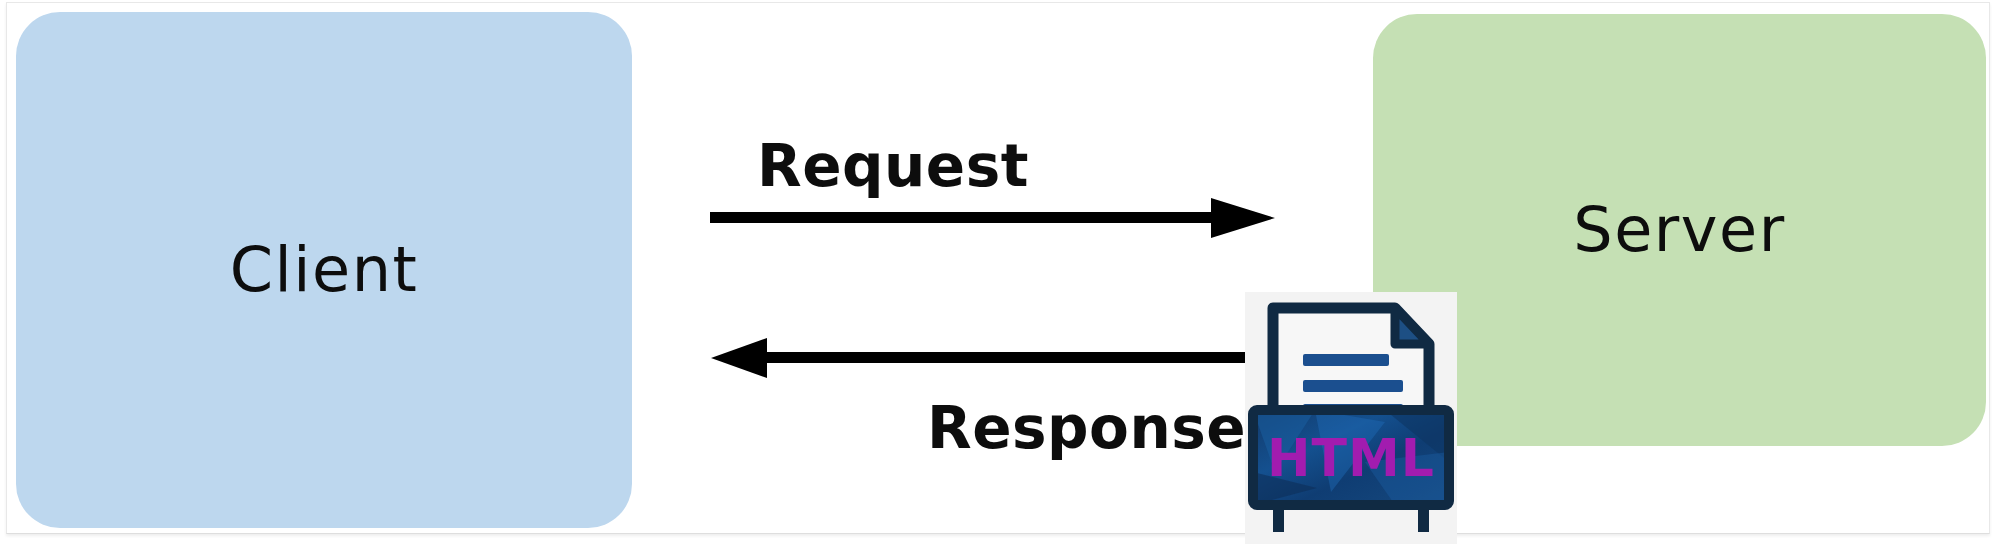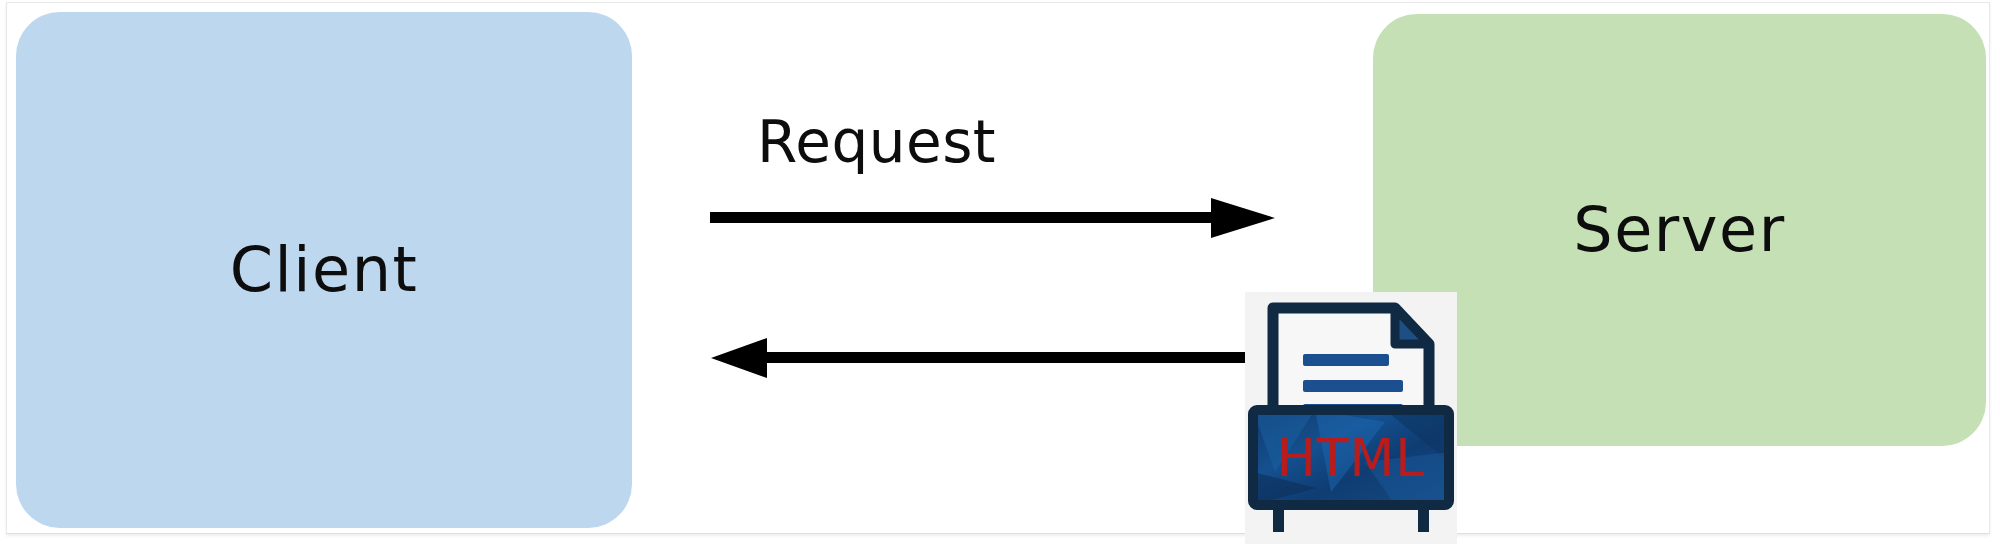--- a/index.html
+++ b/index.html
@@ -69,25 +69,26 @@
     height: 432px;
     background: #c5e0b4;
     border-radius: 44px;
   }
 
   
   .arrow-label {
     position: absolute;
     color: #0d0d0d;
     font-size: 58px;
-    font-weight: 400;
+    font-weight: 700;
     letter-spacing: 0.5px;
     line-height: 1;
     white-space: nowrap;
     font-family: "DejaVu Sans", "Liberation Sans", sans-serif;
+    margin-top: 24px;
   }
   #request-label {
     left: 757px;
     top: 113px;
   }
   #response-label {
     left: 927px;
     top: 375px;
   }
 
@@ -124,23 +125,23 @@
     top: 0;
     width: 212px;
     height: 252px;
   }
   .icon-html-text {
     position: absolute;
     left: 0;
     top: 140px;
     width: 212px;
     text-align: center;
-    color: #b91c1c;
+    color: #a21caf;
     font-size: 52px;
-    font-weight: 400;
+    font-weight: 700;
     letter-spacing: 1px;
     line-height: 1;
     font-family: "DejaVu Sans", "Liberation Sans", sans-serif;
     pointer-events: none;
   }
 </style>
 </head>
 <body>
 
 <div id="diagram-canvas">
@@ -160,20 +161,21 @@
   <svg class="arrow-svg" id="request-arrow-svg" viewBox="0 0 580 58" preserveAspectRatio="none">
     <rect x="5" y="22" width="510" height="11" fill="#000000"></rect>
     <polygon points="506,8 570,28 506,48" fill="#000000"></polygon>
   </svg>
 
   <svg class="arrow-svg" id="response-arrow-svg" viewBox="0 0 555 58" preserveAspectRatio="none">
     <rect x="52" y="22" width="500" height="11" fill="#000000"></rect>
     <polygon points="6,28 62,8 62,48" fill="#000000"></polygon>
   </svg>
 
+  <div class="arrow-label" id="response-label">Response</div>
 
   <div id="html-file-icon">
     <svg class="icon-svg" viewBox="0 0 212 252">
       <defs>
         <linearGradient id="bannerGrad" x1="0" y1="0" x2="1" y2="1">
           <stop offset="0%" stop-color="#123a6b"></stop>
           <stop offset="35%" stop-color="#14508f"></stop>
           <stop offset="60%" stop-color="#0f3d73"></stop>
           <stop offset="100%" stop-color="#16497f"></stop>
         </linearGradient>

